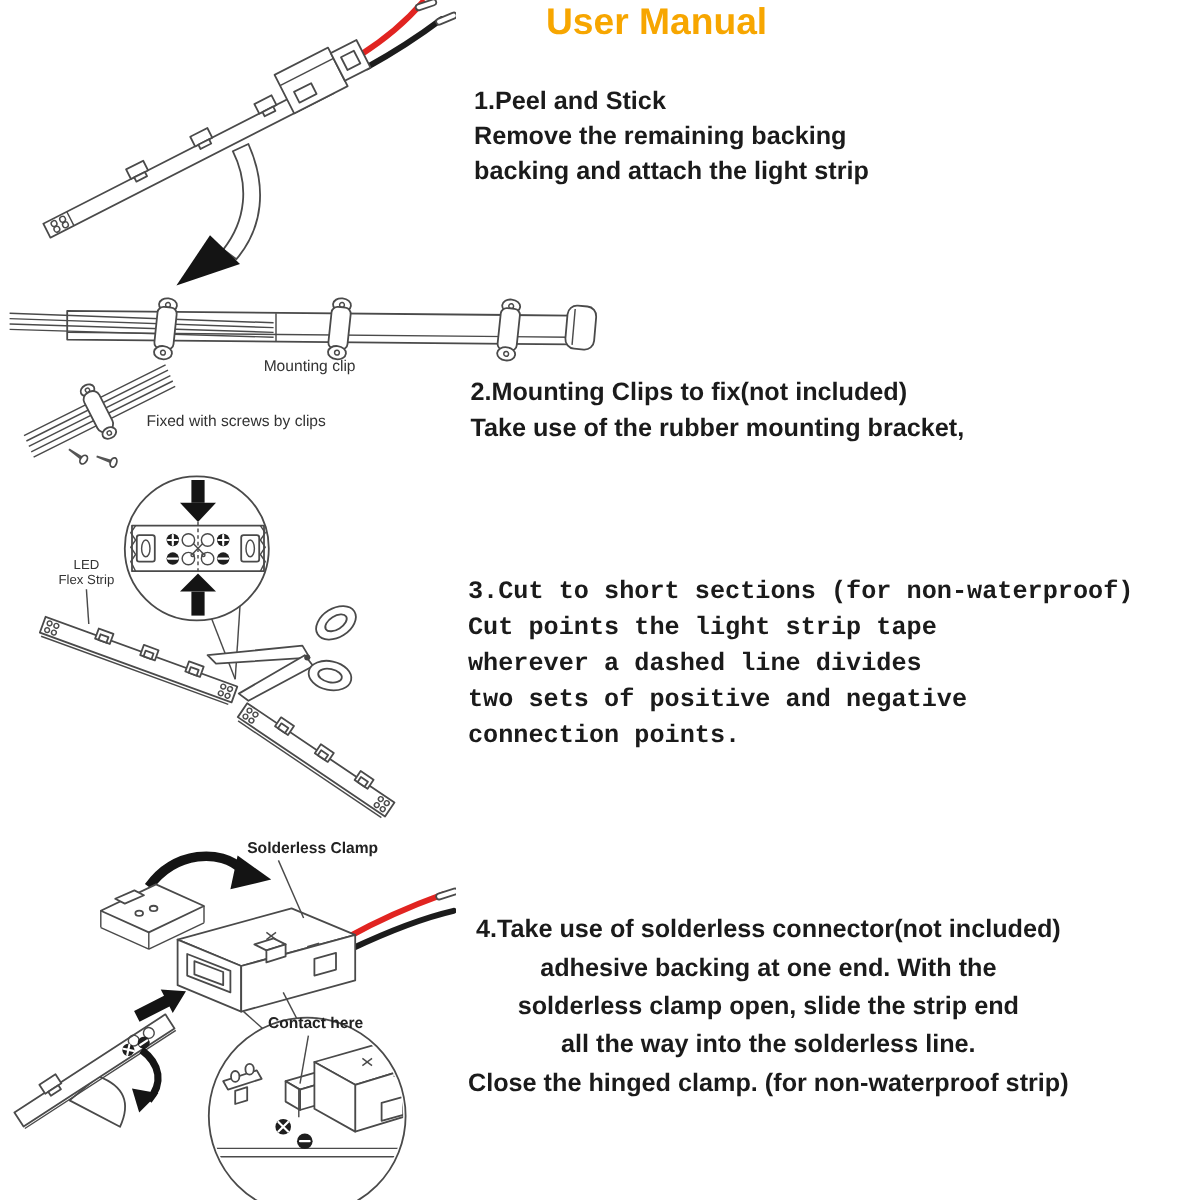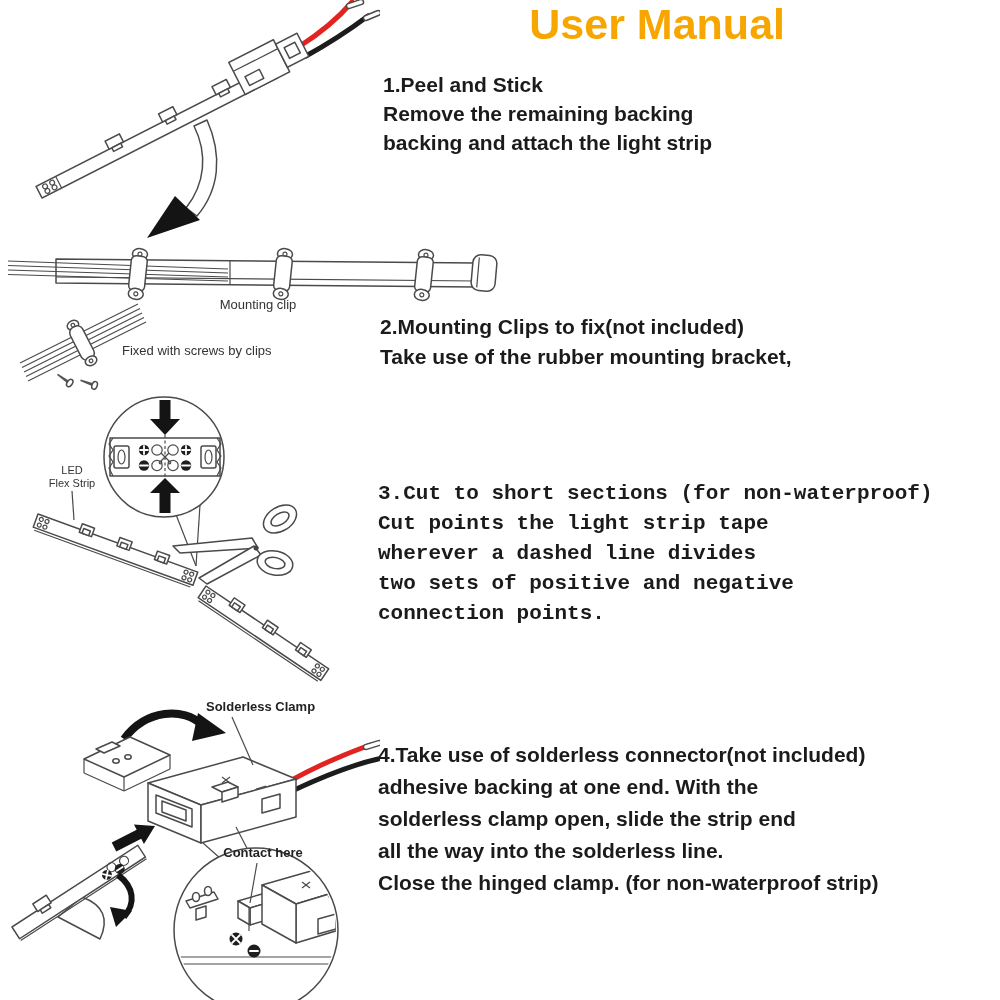--- a/index.html
+++ b/index.html
@@ -1,26 +1,26 @@
 <!DOCTYPE html>
 <html style="--title: #F7A600; --wire-red: #E12421; --wire-black: #1c1c1c; --line-art: #4a4a4a; --text: #1b1b1b;"><head>
 <meta charset="utf-8">
 <style>
   * { margin:0; padding:0; box-sizing:border-box; }
   html,body { background:#fff; }
   .page { position:relative; width:1000px; height:1000px; background:#fff; overflow:hidden;
           font-family:"Liberation Sans", sans-serif; }
-  .title { position:absolute; left:455px; top:0; width:330px; text-align:right;
-           font-size:43px; font-weight:bold; color:var(--title,#F7A600); }
+  .title { position:absolute; left:455px; top:0; width:330px; text-align:left;
+           font-size:31px; font-weight:bold; color:var(--title,#F7A600); }
   .step { position:absolute; font-weight:bold; color:var(--text,#1b1b1b);
-          font-size:21px; white-space:nowrap; }
+          font-size:21px; white-space:nowrap;margin-left:12px; }
   .s1 { left:383px; top:70px;  line-height:29px; }
   .s2 { left:380px; top:312px; line-height:30px; }
   .s3 { left:378px; top:479px; line-height:30px;font-family:Liberation Mono, monospace; }
-  .s4 { left:378px; top:739px; line-height:32px; }
+  .s4 { left:378px; top:759px; line-height:32px;text-align:center; }
   svg.fig { position:absolute; }
   .art  { fill:#fff; stroke:var(--line-art,#4a4a4a); stroke-width:1.5; stroke-linejoin:round; }
   .ln   { fill:none; stroke:var(--line-art,#4a4a4a); stroke-width:1.2; }
   .solid{ fill:#141414; stroke:none; }
   .padfill { fill:#1e1e1e; stroke:none; }
   .padmark { stroke:#fff; stroke-width:1.8; fill:none; stroke-linecap:round; }
   .wr { fill:none; stroke:var(--wire-red,#E12421);  stroke-width:5; stroke-linecap:round; }
   .wb { fill:none; stroke:var(--wire-black,#1c1c1c); stroke-width:5; stroke-linecap:round; }
   .tipo { fill:none; stroke:var(--line-art,#4a4a4a); stroke-width:6.5; stroke-linecap:round; }
   .tipw { fill:none; stroke:#fff; stroke-width:3.5; stroke-linecap:round; }

